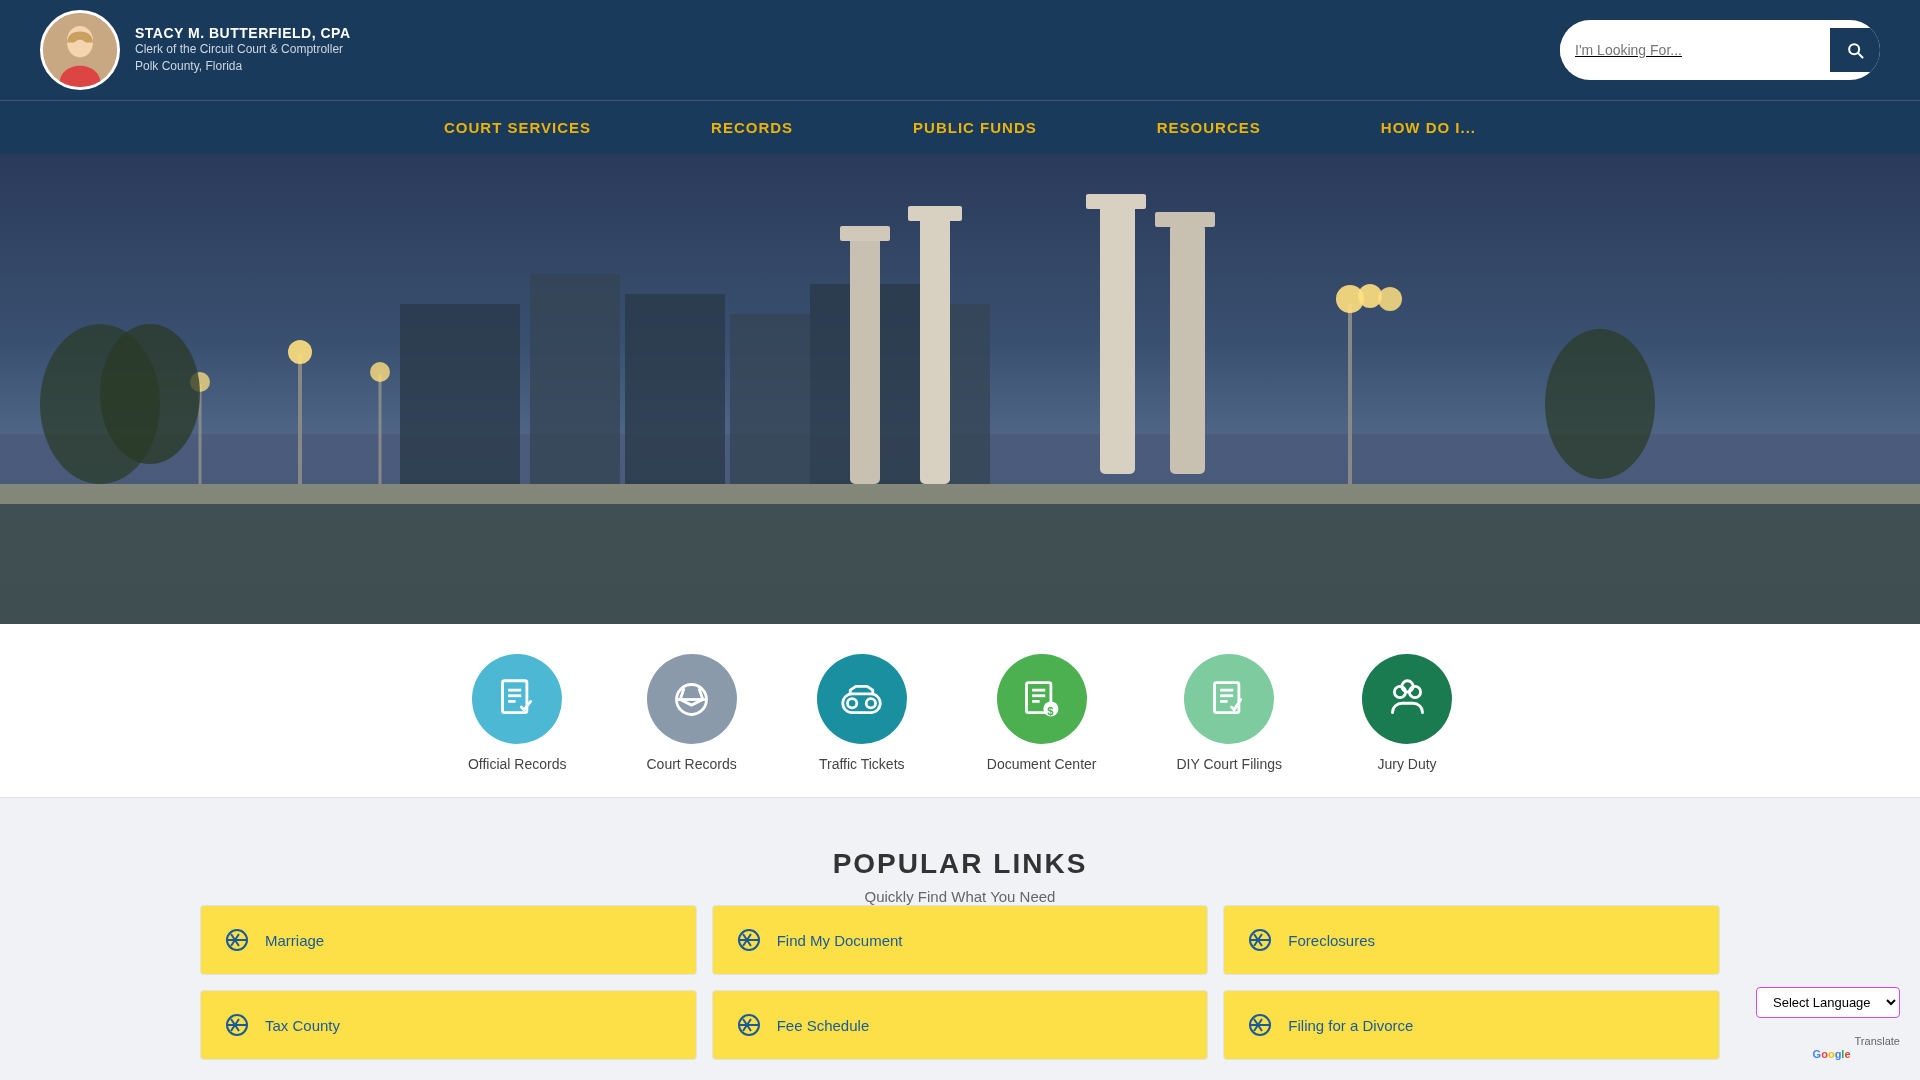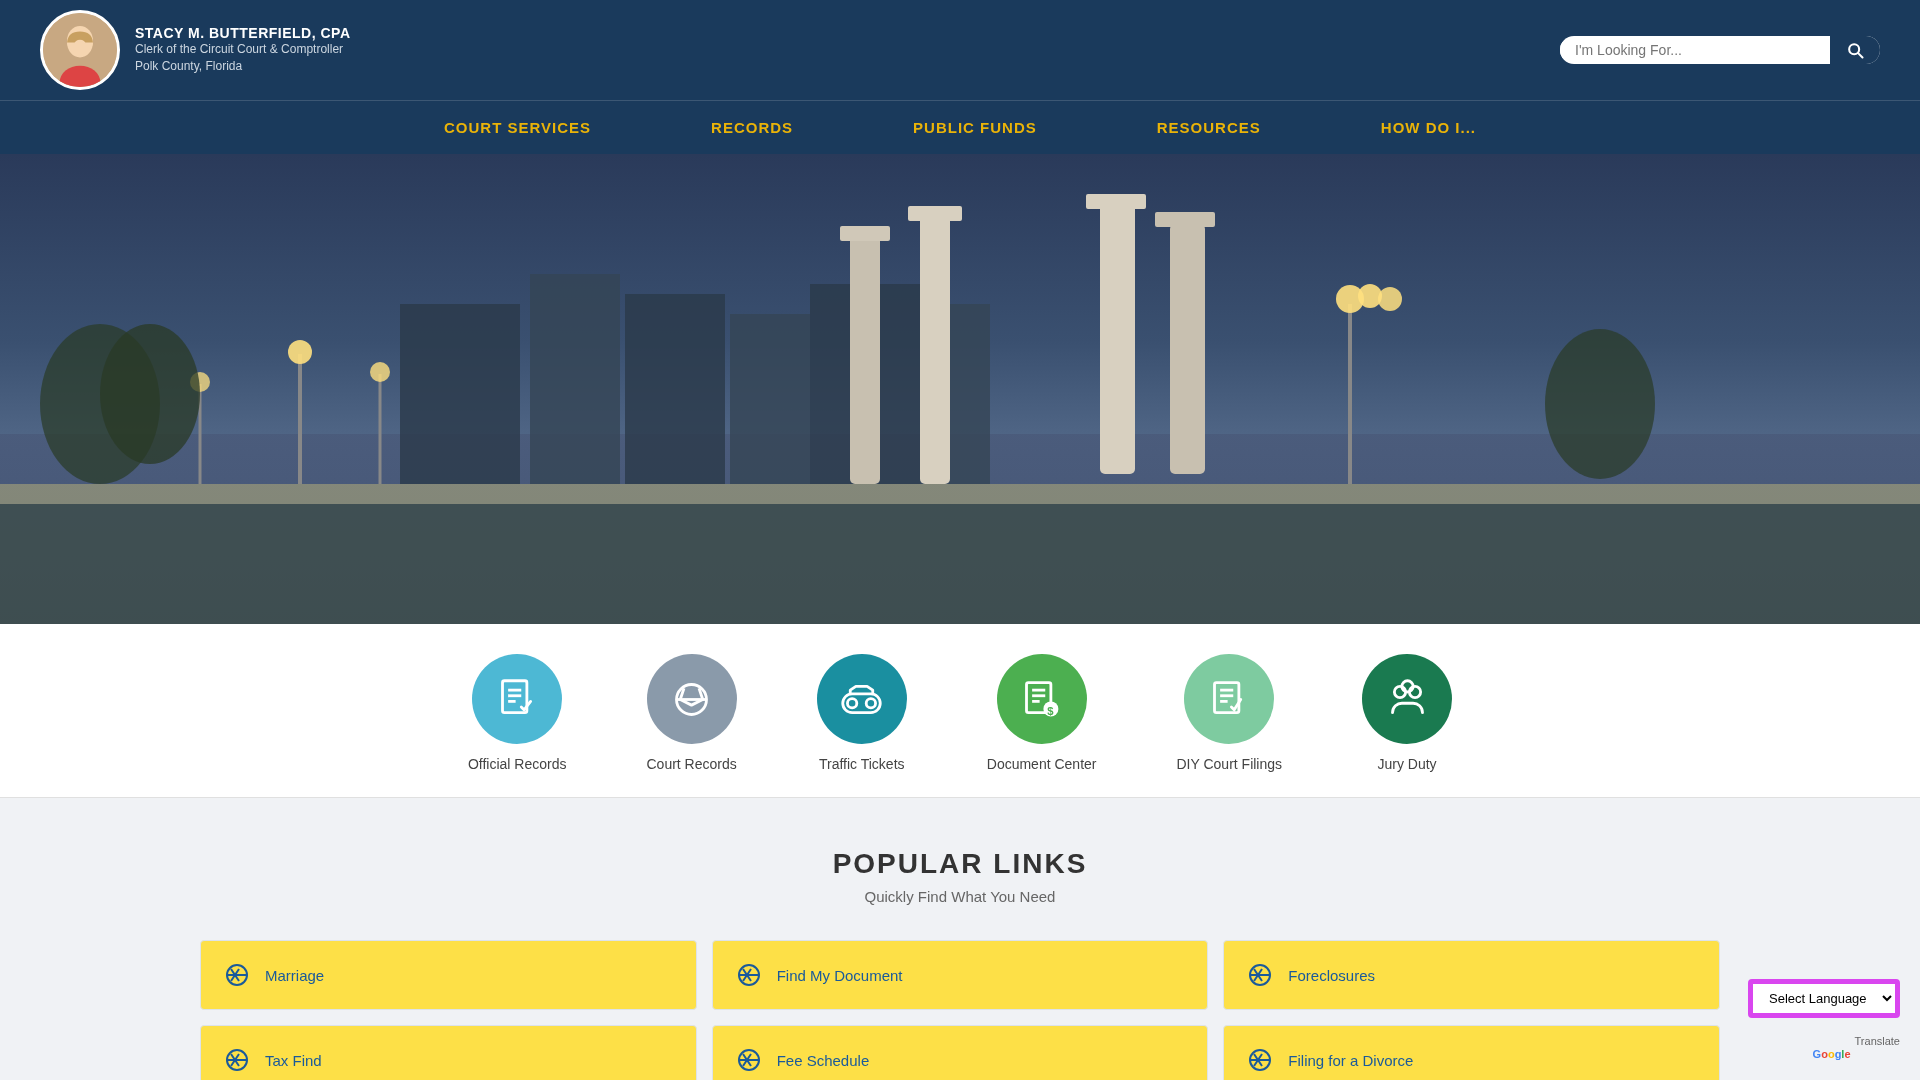--- a/index.html
+++ b/index.html
@@ -47,21 +47,22 @@
       position: absolute;
       right: 40px;
       top: 50%;
       transform: translateY(-50%);
       display: flex;
       align-items: center;
       background: white;
       border-radius: 30px;
       overflow: hidden;
       width: 320px;
-      height: 28px;
+      height: 60px;
+      text-decoration: underline;
     }
     .search-input {
       border: none;
       outline: none;
       padding: 0 15px;
       font-size: 14px;
       width: 100%;
       color: #666;
     }
     .search-btn {
@@ -161,21 +162,20 @@
       font-weight: bold;
       color: #333;
       letter-spacing: 2px;
       text-transform: uppercase;
     }
     .popular-subtitle {
       text-align: center;
       font-size: 15px;
       color: #666;
       margin-top: 8px;
-      margin-bottom: 35px;
     }
     .popular-grid {
       display: grid;
       grid-template-columns: 1fr 1fr 1fr;
       gap: 15px;
     }
     .popular-link-card {
       background: #fde047;
       border: 1px solid #dde3ea;
       border-radius: 4px;
@@ -202,21 +202,21 @@
     .translate-bar {
       position: fixed;
       bottom: 20px;
       right: 20px;
       display: flex;
       flex-direction: column;
       align-items: flex-end;
       gap: 4px;
     }
     .translate-select {
-      border: 5px solid #d946ef;
+      border: 1px solid #d946ef;
       border-radius: 4px;
       padding: 6px 12px;
       font-size: 13px;
       background: white;
       cursor: pointer;
     }
     .google-translate {
       font-size: 11px;
       color: #666;
       display: flex;
@@ -451,21 +451,21 @@
 
     <div class="popular-link-card">
       <div class="popular-link-icon">
         <svg viewBox="0 0 32 32" xmlns="http://www.w3.org/2000/svg">
           <circle cx="16" cy="16" r="10" fill="none" stroke="#1a5a9a" stroke-width="2"></circle>
           <line x1="6" y1="16" x2="26" y2="16" stroke="#1a5a9a" stroke-width="2"></line>
           <path d="M10 10 l4 6 4-6" fill="none" stroke="#1a5a9a" stroke-width="2" stroke-linejoin="round"></path>
           <path d="M10 22 l4-6 4 6" fill="none" stroke="#1a5a9a" stroke-width="2" stroke-linejoin="round"></path>
         </svg>
       </div>
-      <span class="popular-link-text">Tax Find</span>
+      <span class="popular-link-text">Tax County</span>
     </div>
 
     <div class="popular-link-card">
       <div class="popular-link-icon">
         <svg viewBox="0 0 32 32" xmlns="http://www.w3.org/2000/svg">
           <circle cx="16" cy="16" r="10" fill="none" stroke="#1a5a9a" stroke-width="2"></circle>
           <line x1="6" y1="16" x2="26" y2="16" stroke="#1a5a9a" stroke-width="2"></line>
           <path d="M10 10 l4 6 4-6" fill="none" stroke="#1a5a9a" stroke-width="2" stroke-linejoin="round"></path>
           <path d="M10 22 l4-6 4 6" fill="none" stroke="#1a5a9a" stroke-width="2" stroke-linejoin="round"></path>
         </svg>

